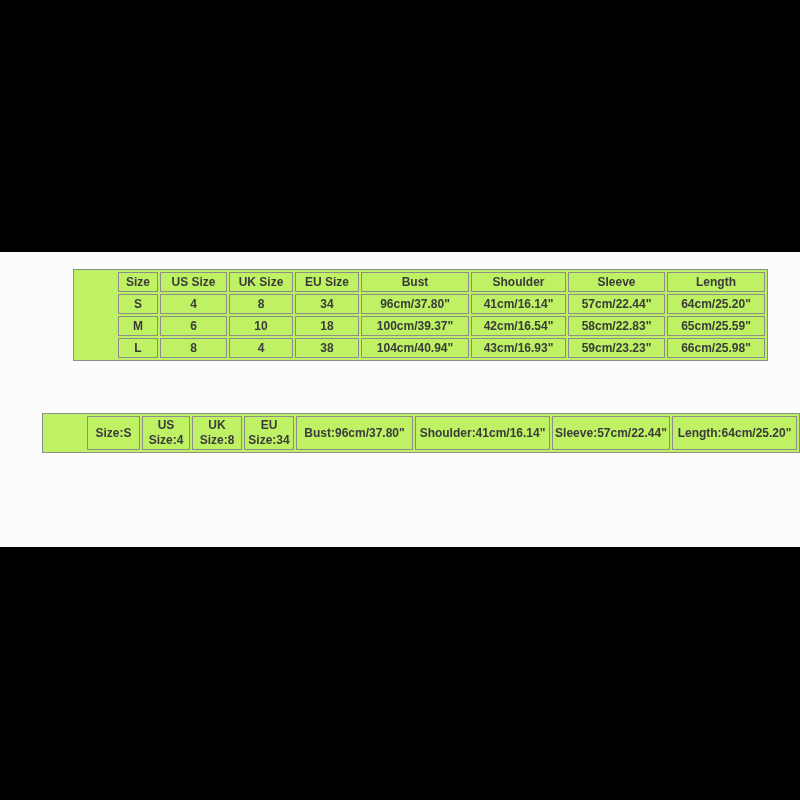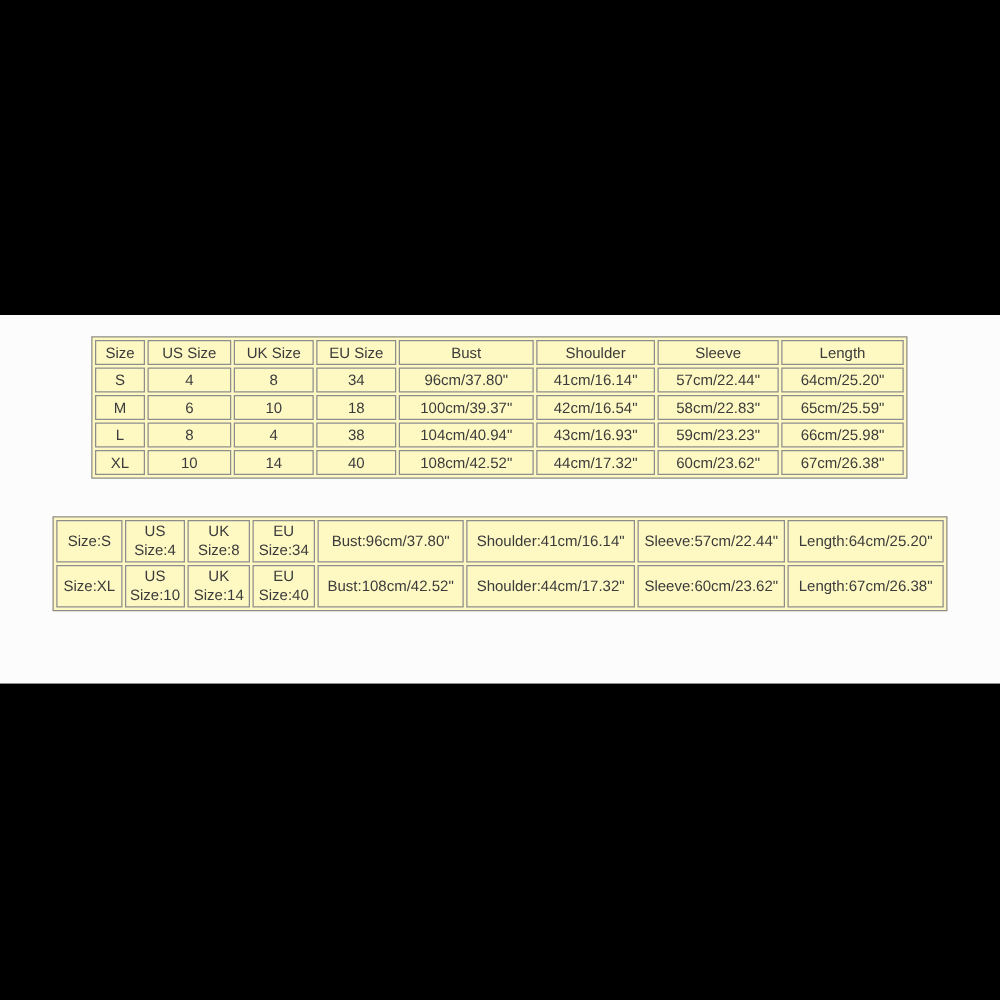--- a/index.html
+++ b/index.html
@@ -28,24 +28,25 @@
     top: 252px;
     width: 800px;
     height: 295px;
     background: #fcfcfc;
   }
   table.size-table {
     position: absolute;
     border-collapse: separate;
     border-spacing: 2px;
     table-layout: fixed;
-    background: #fef9c3;
+    background: #bef264;
     border: 1px solid #8d8d8d;
     color: #3b3b3b;
-    font-weight: normal;
+    font-weight: bold;
+    padding-left: 42px;
   }
   table.size-table td {
     border: 1px solid #8d8d8d;
     text-align: center;
     vertical-align: middle;
     white-space: pre-line;
     box-sizing: border-box;
     padding: 0 1px;
     overflow: hidden;
   }
@@ -121,30 +122,20 @@
         <tr>
           <td>L</td>
           <td>8</td>
           <td>4</td>
           <td>38</td>
           <td>104cm/40.94"</td>
           <td>43cm/16.93"</td>
           <td>59cm/23.23"</td>
           <td>66cm/25.98"</td>
         </tr>
-        <tr>
-          <td>XL</td>
-          <td>10</td>
-          <td>14</td>
-          <td>40</td>
-          <td>108cm/42.52"</td>
-          <td>44cm/17.32"</td>
-          <td>60cm/23.62"</td>
-          <td>67cm/26.38"</td>
-        </tr>
       </tbody>
   </table>
 
   <table class="size-table" id="detail-table">
     <colgroup>
         <col style="width: 53px;">
         <col style="width: 48px;">
         <col style="width: 50px;">
         <col style="width: 50px;">
         <col style="width: 117px;">
@@ -159,30 +150,17 @@
 Size:4</td>
           <td>UK
 Size:8</td>
           <td>EU
 Size:34</td>
           <td>Bust:96cm/37.80"</td>
           <td>Shoulder:41cm/16.14"</td>
           <td>Sleeve:57cm/22.44"</td>
           <td>Length:64cm/25.20"</td>
         </tr>
-        <tr>
-          <td>Size:XL</td>
-          <td>US
-Size:10</td>
-          <td>UK
-Size:14</td>
-          <td>EU
-Size:40</td>
-          <td>Bust:108cm/42.52"</td>
-          <td>Shoulder:44cm/17.32"</td>
-          <td>Sleeve:60cm/23.62"</td>
-          <td>Length:67cm/26.38"</td>
-        </tr>
       </tbody>
   </table>
 </div>
 
 <div class="letterbox" id="letterbox-bottom"></div>
 
 </body></html>

